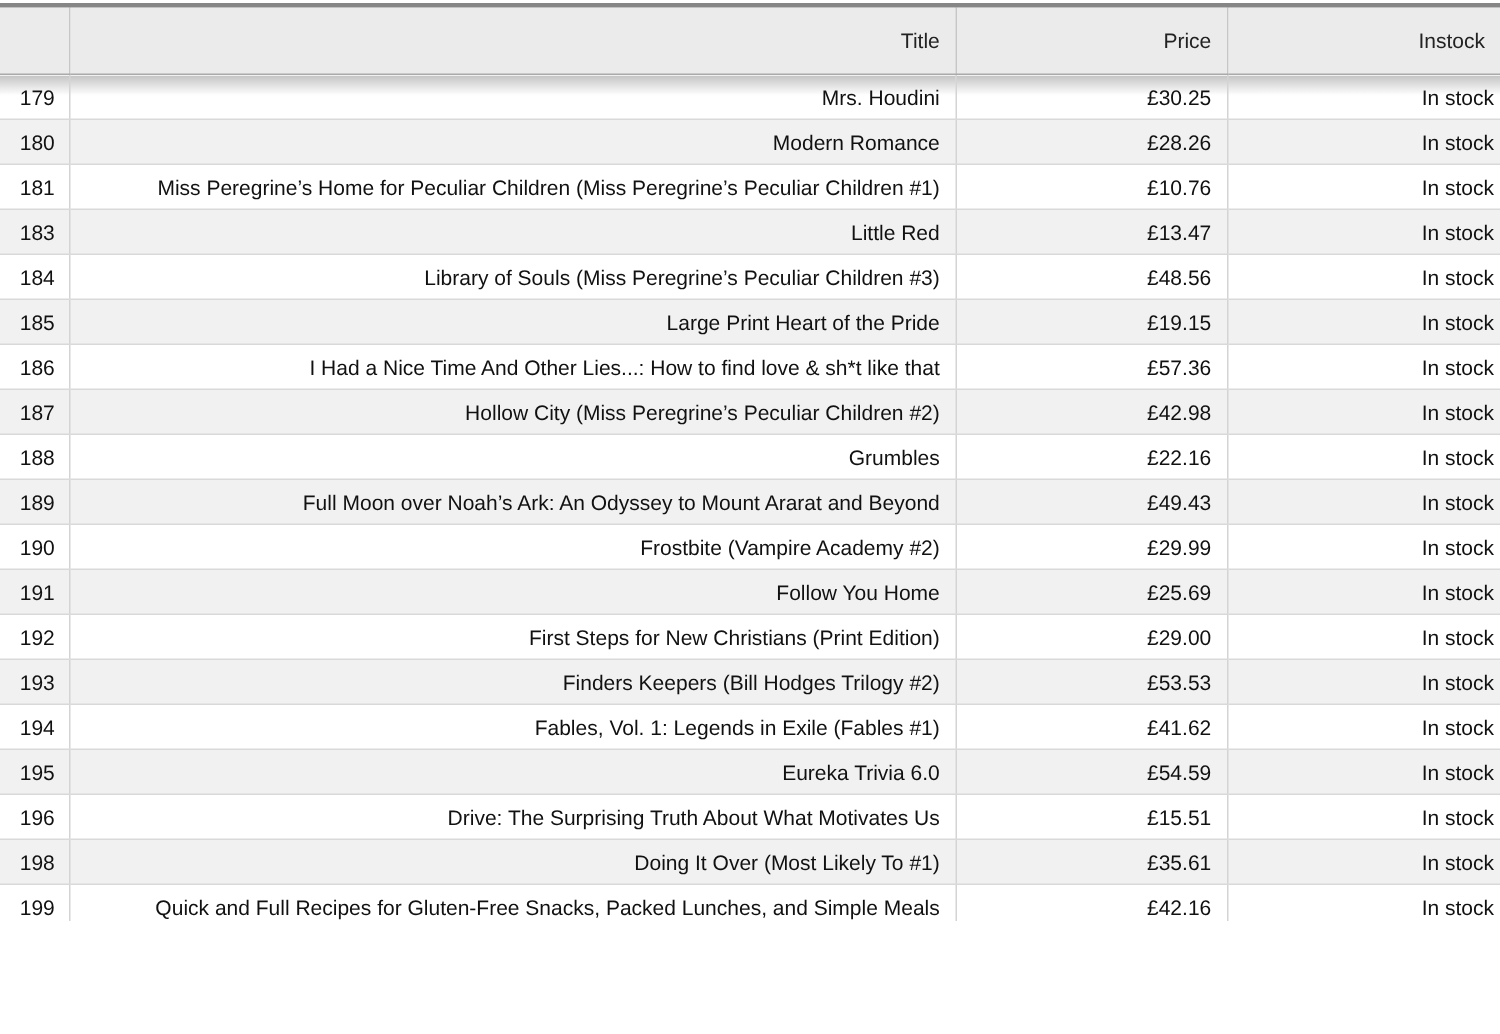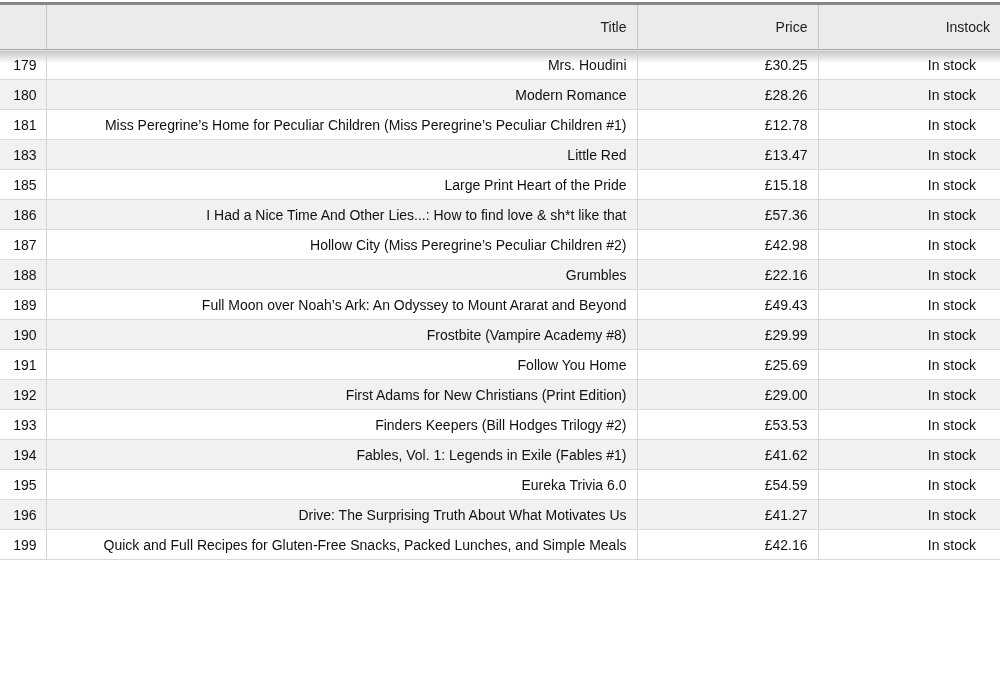--- a/index.html
+++ b/index.html
@@ -48,21 +48,21 @@
 
   tbody td {
     height: 29px;
     text-align: right;
     padding: 0 10px 0 0;
     border-bottom: 1px solid #d9d9d9;
     border-right: 1px solid #d4d4d4;
     white-space: nowrap;
     vertical-align: middle;
   }
-  tbody td:last-child { border-right: none; padding-right: 24px; }
+  tbody td:last-child { border-right: none; padding-right: 4px; }
   tbody td.col-index  { padding-right: 9px; }
 
   tbody tr:nth-child(even) { background: #f1f1f1; }
   tbody tr:nth-child(odd)  { background: #ffffff; }
 
   
   tbody tr:first-child td {
     background-image: linear-gradient(180deg, #c5c5c5 0px, rgba(255,255,255,0) 13px);
   }
 </style>
@@ -96,33 +96,39 @@
         </tr>
         <tr>
           <td class="col-index">180</td>
           <td class="col-title">Modern Romance</td>
           <td class="col-price">£28.26</td>
           <td class="col-instock">In stock</td>
         </tr>
         <tr>
           <td class="col-index">181</td>
           <td class="col-title">Miss Peregrine’s Home for Peculiar Children (Miss Peregrine’s Peculiar Children #1)</td>
-          <td class="col-price">£12.78</td>
+          <td class="col-price">£10.76</td>
           <td class="col-instock">In stock</td>
         </tr>
         <tr>
           <td class="col-index">183</td>
           <td class="col-title">Little Red</td>
           <td class="col-price">£13.47</td>
           <td class="col-instock">In stock</td>
         </tr>
         <tr>
+          <td class="col-index">184</td>
+          <td class="col-title">Library of Souls (Miss Peregrine’s Peculiar Children #3)</td>
+          <td class="col-price">£48.56</td>
+          <td class="col-instock">In stock</td>
+        </tr>
+        <tr>
           <td class="col-index">185</td>
           <td class="col-title">Large Print Heart of the Pride</td>
-          <td class="col-price">£15.18</td>
+          <td class="col-price">£19.15</td>
           <td class="col-instock">In stock</td>
         </tr>
         <tr>
           <td class="col-index">186</td>
           <td class="col-title">I Had a Nice Time And Other Lies...: How to find love &amp; sh*t like that</td>
           <td class="col-price">£57.36</td>
           <td class="col-instock">In stock</td>
         </tr>
         <tr>
           <td class="col-index">187</td>
@@ -137,33 +143,33 @@
           <td class="col-instock">In stock</td>
         </tr>
         <tr>
           <td class="col-index">189</td>
           <td class="col-title">Full Moon over Noah’s Ark: An Odyssey to Mount Ararat and Beyond</td>
           <td class="col-price">£49.43</td>
           <td class="col-instock">In stock</td>
         </tr>
         <tr>
           <td class="col-index">190</td>
-          <td class="col-title">Frostbite (Vampire Academy #8)</td>
+          <td class="col-title">Frostbite (Vampire Academy #2)</td>
           <td class="col-price">£29.99</td>
           <td class="col-instock">In stock</td>
         </tr>
         <tr>
           <td class="col-index">191</td>
           <td class="col-title">Follow You Home</td>
           <td class="col-price">£25.69</td>
           <td class="col-instock">In stock</td>
         </tr>
         <tr>
           <td class="col-index">192</td>
-          <td class="col-title">First Adams for New Christians (Print Edition)</td>
+          <td class="col-title">First Steps for New Christians (Print Edition)</td>
           <td class="col-price">£29.00</td>
           <td class="col-instock">In stock</td>
         </tr>
         <tr>
           <td class="col-index">193</td>
           <td class="col-title">Finders Keepers (Bill Hodges Trilogy #2)</td>
           <td class="col-price">£53.53</td>
           <td class="col-instock">In stock</td>
         </tr>
         <tr>
@@ -174,21 +180,27 @@
         </tr>
         <tr>
           <td class="col-index">195</td>
           <td class="col-title">Eureka Trivia 6.0</td>
           <td class="col-price">£54.59</td>
           <td class="col-instock">In stock</td>
         </tr>
         <tr>
           <td class="col-index">196</td>
           <td class="col-title">Drive: The Surprising Truth About What Motivates Us</td>
-          <td class="col-price">£41.27</td>
+          <td class="col-price">£15.51</td>
+          <td class="col-instock">In stock</td>
+        </tr>
+        <tr>
+          <td class="col-index">198</td>
+          <td class="col-title">Doing It Over (Most Likely To #1)</td>
+          <td class="col-price">£35.61</td>
           <td class="col-instock">In stock</td>
         </tr>
         <tr>
           <td class="col-index">199</td>
           <td class="col-title">Quick and Full Recipes for Gluten-Free Snacks, Packed Lunches, and Simple Meals</td>
           <td class="col-price">£42.16</td>
           <td class="col-instock">In stock</td>
         </tr>
       </tbody>
   </table>

